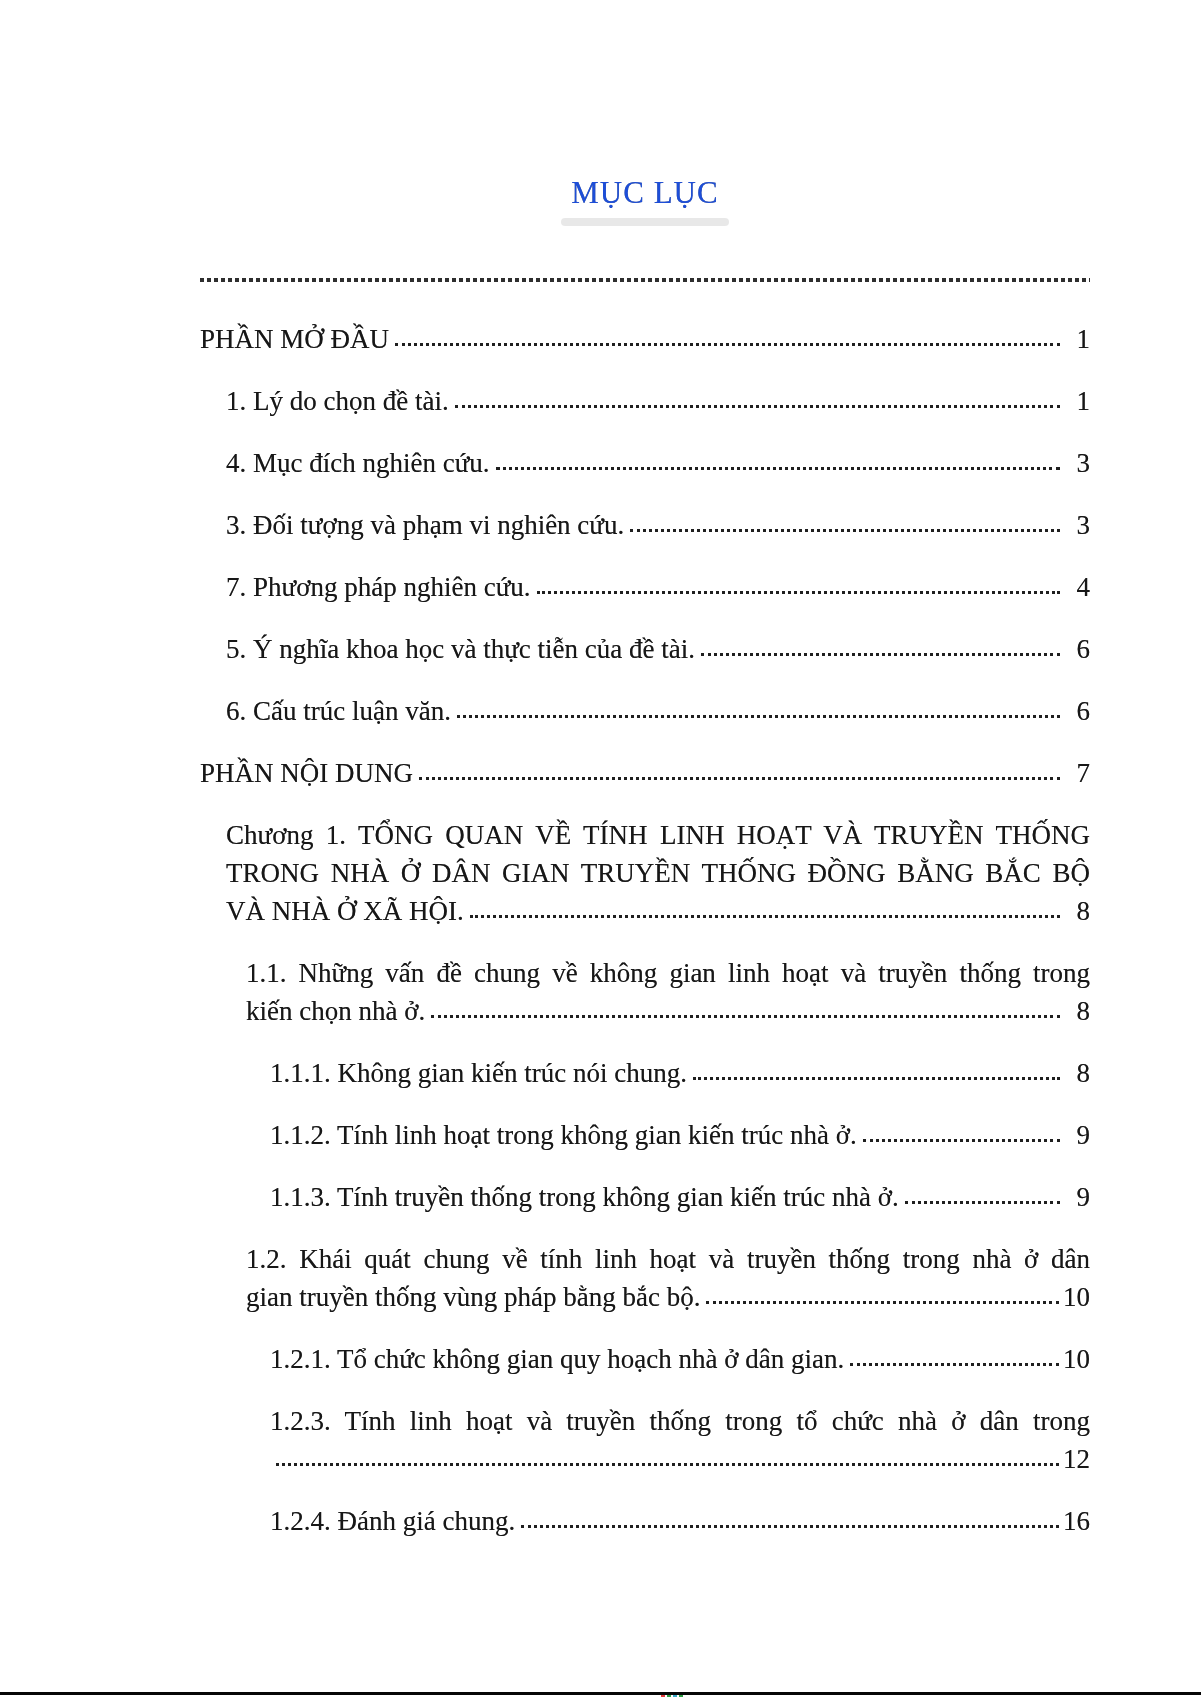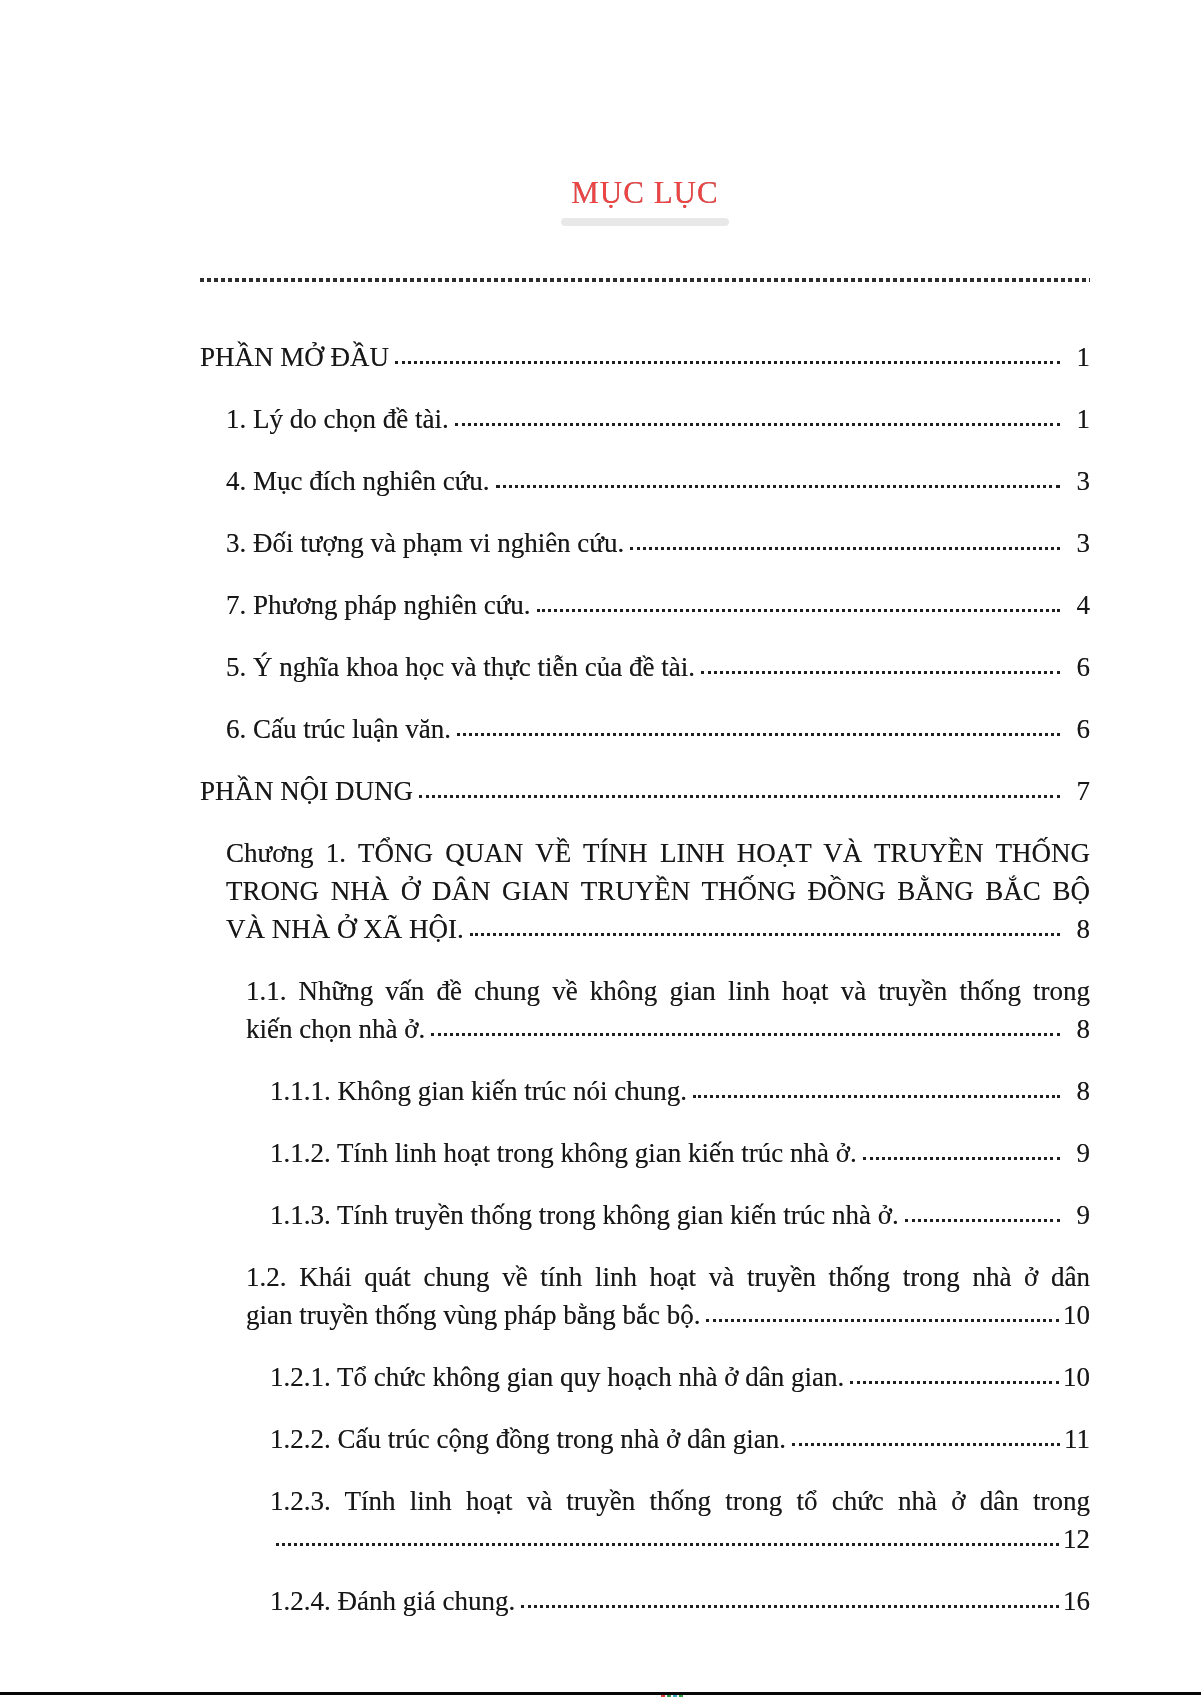--- a/index.html
+++ b/index.html
@@ -20,36 +20,36 @@
     padding-top: 170px;
     text-shadow: 0 0 0.5px rgba(25,25,25,0.55);
   }
   .title {
     margin: 0;
     font-size: 31px;
     font-weight: normal;
     line-height: 46px;
     text-align: center;
     letter-spacing: 1px;
-    color: #ef4444;
+    color: #1d4ed8;
   }
   .title-smudge {
     width: 168px;
     height: 8px;
     margin: 2px auto 0;
     background: #dedede;
     opacity: 0.7;
     border-radius: 4px;
   }
   .sep {
     margin-top: 52px;
     height: 4px;
     background: repeating-linear-gradient(90deg, #2e2e2e 0 4px, transparent 4px 7px);
   }
-  .toc { margin-top: 56px; font-size: 27px; }
+  .toc { margin-top: 38px; font-size: 27px; }
   .entry { margin-bottom: 24px; line-height: 38px; }
   .lvl-part   { padding-left: 0; }
   .lvl-item   { padding-left: 26px; }
   .lvl-sec    { padding-left: 46px; }
   .lvl-subsec { padding-left: 70px; }
   .fill-line {
     text-align: justify;
     text-align-last: justify;
     white-space: nowrap;
     overflow: hidden;
@@ -199,27 +199,20 @@
   </div>
         </div>
         <div class="entry lvl-subsec">
           <div class="last-line">
     <span class="label">1.2.1. Tổ chức không gian quy hoạch nhà ở dân gian.</span>
     <span class="leader"></span>
     <span class="pagenum">10</span>
   </div>
         </div>
         <div class="entry lvl-subsec">
-          <div class="last-line">
-    <span class="label">1.2.2. Cấu trúc cộng đồng trong nhà ở dân gian.</span>
-    <span class="leader"></span>
-    <span class="pagenum">11</span>
-  </div>
-        </div>
-        <div class="entry lvl-subsec">
           <div class="fill-line">1.2.3. Tính linh hoạt và truyền thống trong tổ chức nhà ở dân trong</div>
           <div class="last-line">
     <span class="leader"></span>
     <span class="pagenum">12</span>
   </div>
         </div>
         <div class="entry lvl-subsec">
           <div class="last-line">
     <span class="label">1.2.4. Đánh giá chung.</span>
     <span class="leader"></span>

